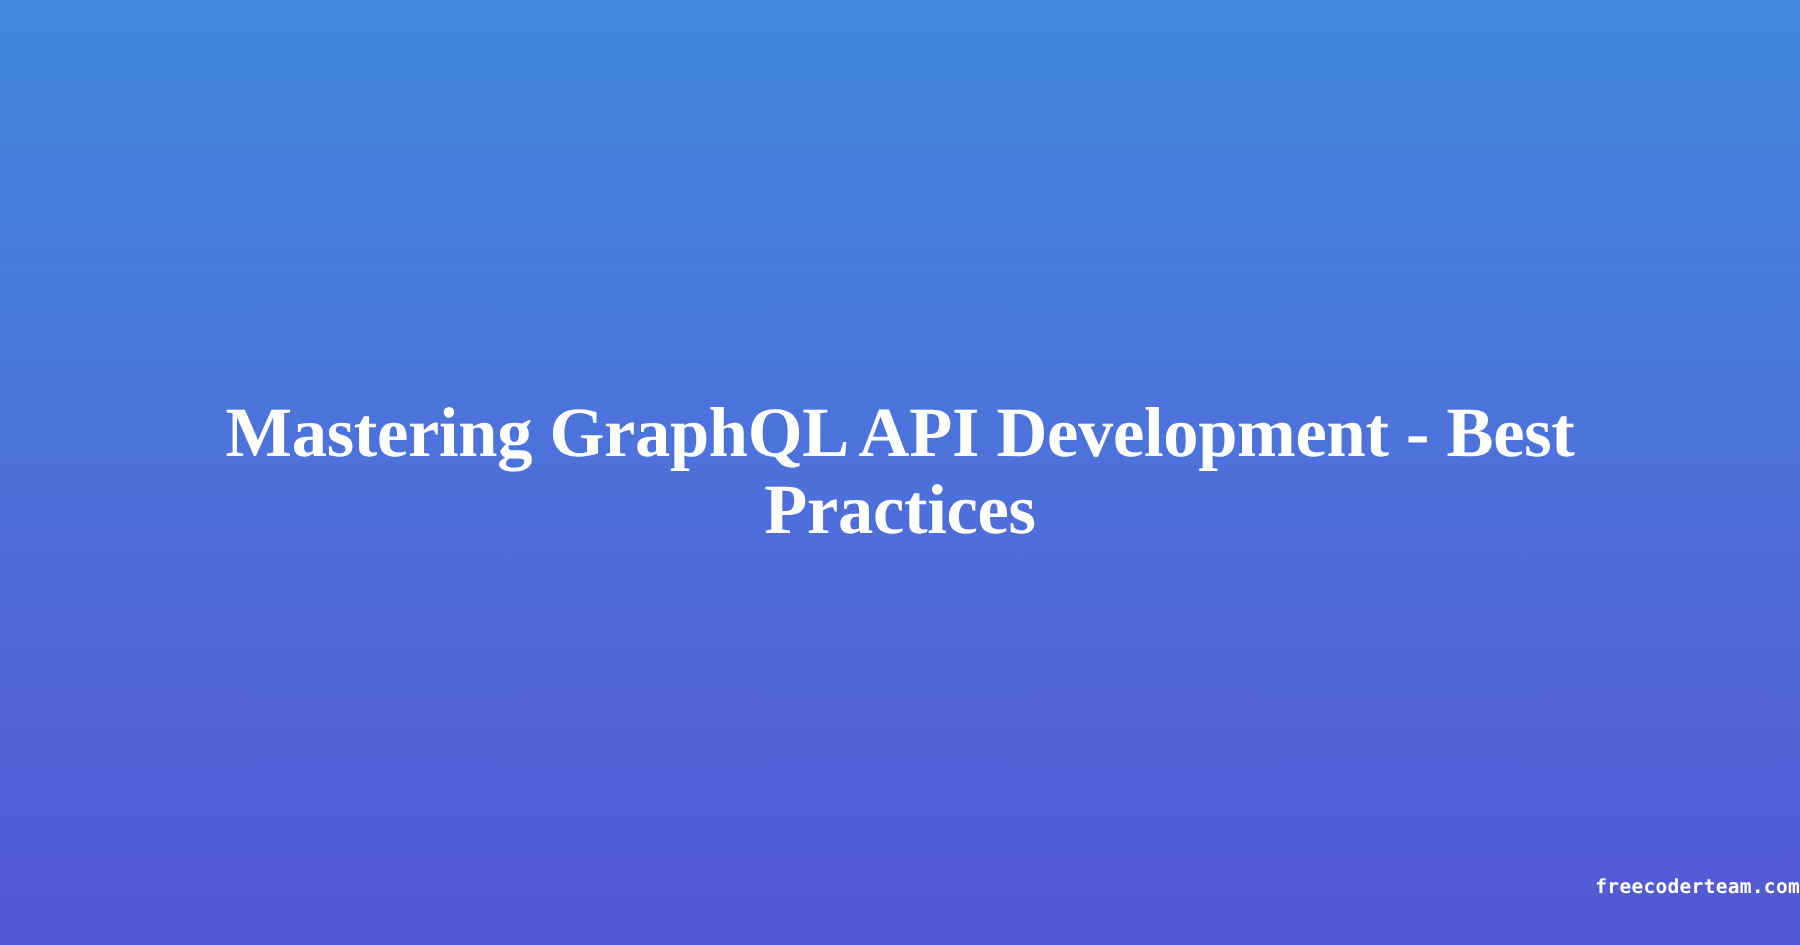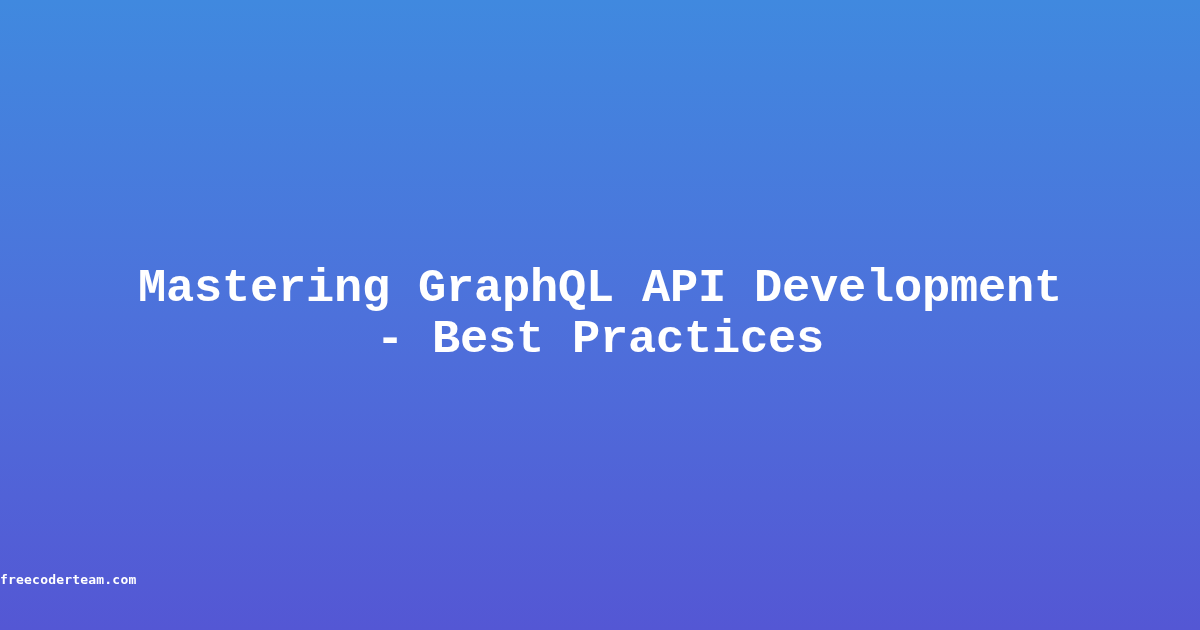--- a/index.html
+++ b/index.html
@@ -32,38 +32,38 @@
     display: flex;
     align-items: center;
     justify-content: center;
     text-align: center;
   }
 
   #card-title {
     margin: 0;
     padding: 0;
     width: 100%;
-    font-family: Liberation Mono, monospace;
+    font-family: Liberation Serif, serif;
     font-size: 47px;
     font-weight: 700;
     line-height: 1.08;
     letter-spacing: -0.2px;
     color: #ffffff;
     text-align: center;
     word-wrap: break-word;
   }
 
   #footer-block {
     position: absolute;
     left: 0;
     right: 0;
-    bottom: 44px;
+    bottom: 32px;
     display: flex;
     align-items: center;
-    justify-content: flex-start;
+    justify-content: flex-end;
     margin-top: 20px;
   }
 
   #footer-domain {
     font-family: "DejaVu Sans Mono", "Liberation Mono", monospace;
     font-size: 13px;
     font-weight: 700;
     line-height: 1;
     letter-spacing: 0.2px;
     color: #ffffff;

